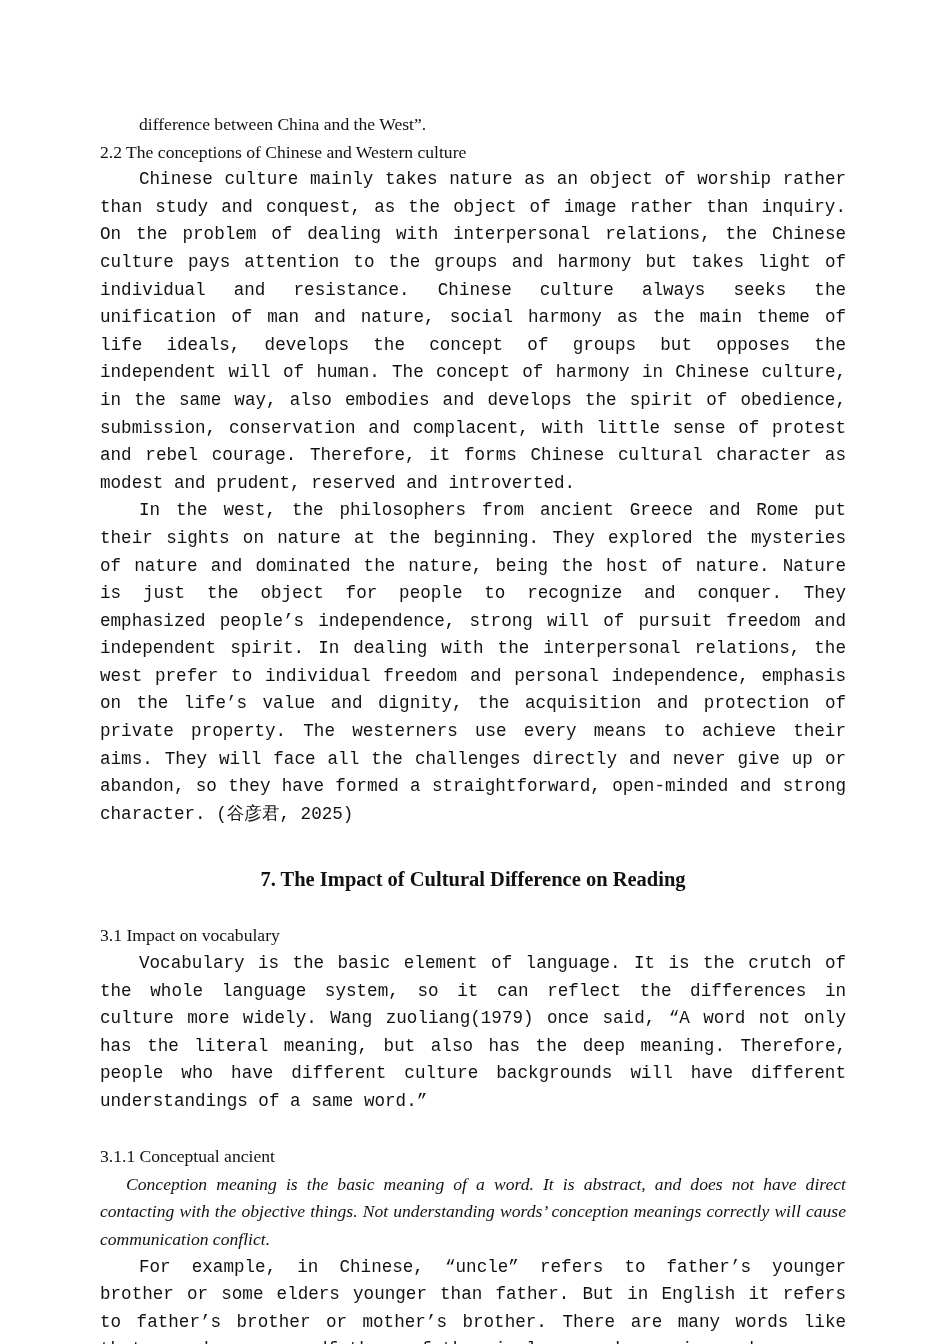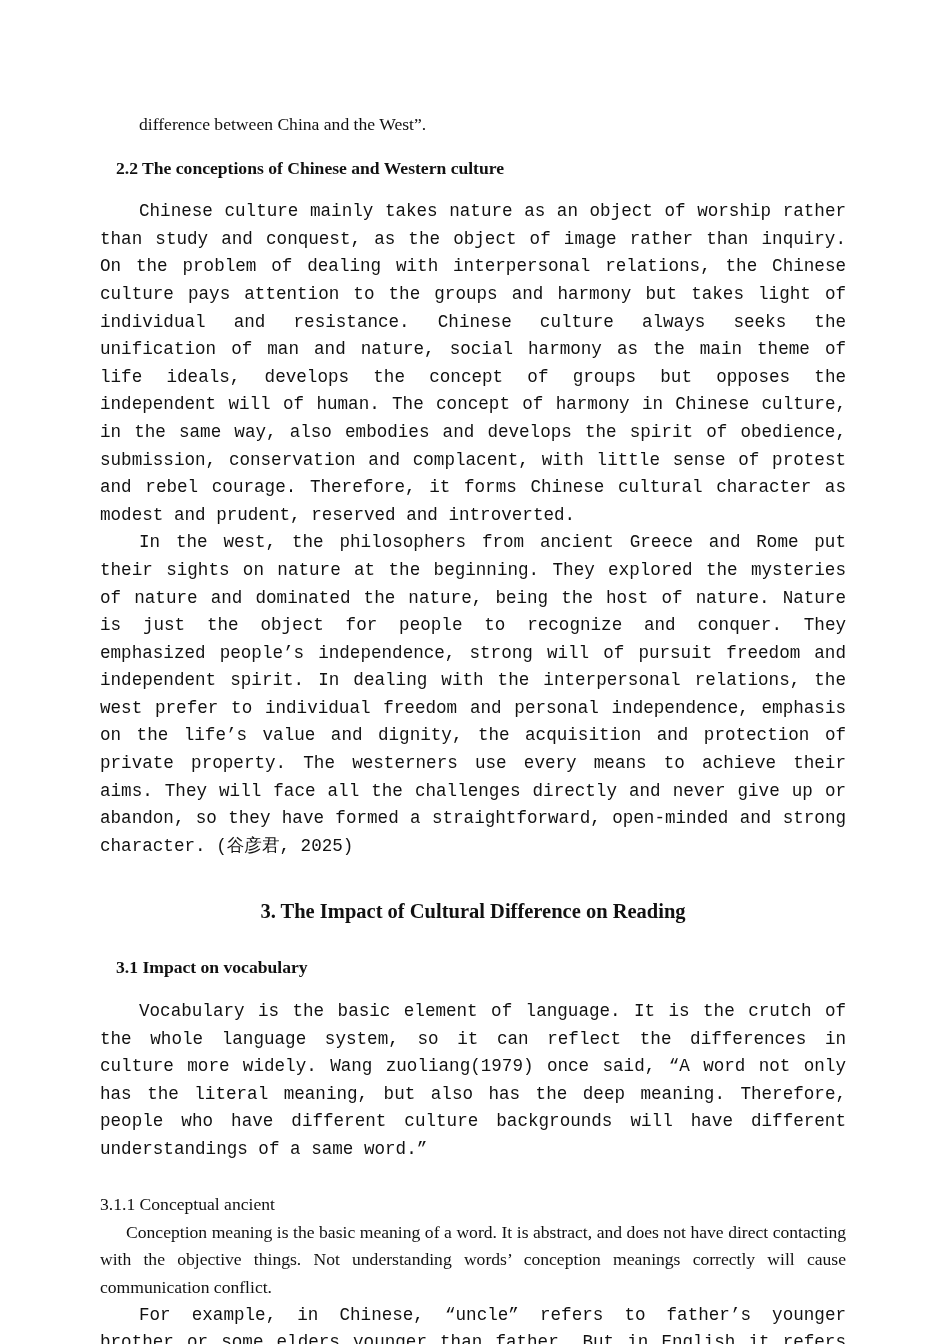--- a/index.html
+++ b/index.html
@@ -4,38 +4,38 @@
 <style>
   html, body { margin: 0; padding: 0; background: #ffffff; }
   body { width: 950px; height: 1344px; position: relative; overflow: hidden; }
   .page {
     position: absolute; left: 100px; top: 111px; width: 746px;
     font-family: "Liberation Serif", "DejaVu Serif", serif;
     font-size: 17.6px; line-height: 27.6px; color: #111111;
   }
   p { margin: 0; text-align: justify; }
   .indent { text-indent: 39px; font-family: Liberation Mono, monospace; }
-  .indent-small { text-indent: 26px; }
+  .indent-small { text-indent: 26px; font-style: italic; }
   .cont { text-indent: 39px; }
-  .h2 { font-weight: bold; margin: 16px; }
+  .h2 { font-weight: normal; margin: 0; }
   .h1 { font-weight: bold; text-align: center; font-size: 20.5px; line-height: 28px; margin: 37px 0 29px 0; }
   .gap { height: 27.6px; }
   .h3 { margin: 0; }
 </style>
 </head>
 <body>
 
 <div class="page">
   <p class="cont">difference between China and the West”.</p>
 
   <p class="h2">2.2 The conceptions of Chinese and Western culture</p>
   <p class="indent">Chinese culture mainly takes nature as an object of worship rather than study and conquest, as the object of image rather than inquiry. On the problem of dealing with interpersonal relations, the Chinese culture pays attention to the groups and harmony but takes light of individual and resistance. Chinese culture always seeks the unification of man and nature, social harmony as the main theme of life ideals, develops the concept of groups but opposes the independent will of human. The concept of harmony in Chinese culture, in the same way, also embodies and develops the spirit of obedience, submission, conservation and complacent, with little sense of protest and rebel courage. Therefore, it forms Chinese cultural character as modest and prudent, reserved and introverted.</p>
   <p class="indent">In the west, the philosophers from ancient Greece and Rome put their sights on nature at the beginning. They explored the mysteries of nature and dominated the nature, being the host of nature. Nature is just the object for people to recognize and conquer. They emphasized people’s independence, strong will of pursuit freedom and independent spirit. In dealing with the interpersonal relations, the west prefer to individual freedom and personal independence, emphasis on the life’s value and dignity, the acquisition and protection of private property. The westerners use every means to achieve their aims. They will face all the challenges directly and never give up or abandon, so they have formed a straightforward, open-minded and strong character. (谷彦君, 2025)</p>
 
-  <p class="h1">3. The Impact of Cultural Difference on Reading</p>
+  <p class="h1">7. The Impact of Cultural Difference on Reading</p>
 
   <p class="h2">3.1 Impact on vocabulary</p>
   <p class="indent">Vocabulary is the basic element of language. It is the crutch of the whole language system, so it can reflect the differences in culture more widely. Wang zuoliang(1979) once said, “A word not only has the literal meaning, but also has the deep meaning. Therefore, people who have different culture backgrounds will have different understandings of a same word.”</p>
 
   <div class="gap"></div>
 
   <p class="h3">3.1.1 Conceptual ancient</p>
   <p class="indent-small">Conception meaning is the basic meaning of a word. It is abstract, and does not have direct contacting with the objective things. Not understanding words’ conception meanings correctly will cause communication conflict.</p>
   <p class="indent">For example, in Chinese, “uncle” refers to father’s younger brother or some elders younger than father. But in English it refers to father’s brother or mother’s brother. There are many words like that, such as grandfather, father-in-law, and cousin and so on. Another example, “drugstore” is different between English and Chinese. In the USA, drugstore not only sale drugs but also food, drink, etc,. However, In China, drugstore only sale drugs.  (苏小河, 2025)</p>
 

